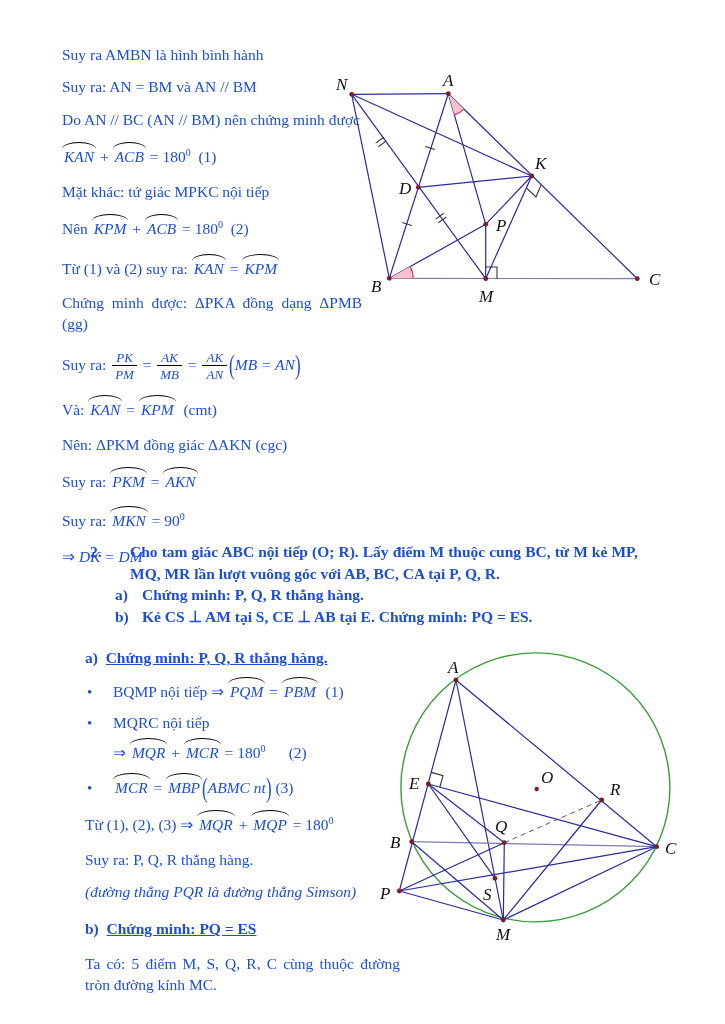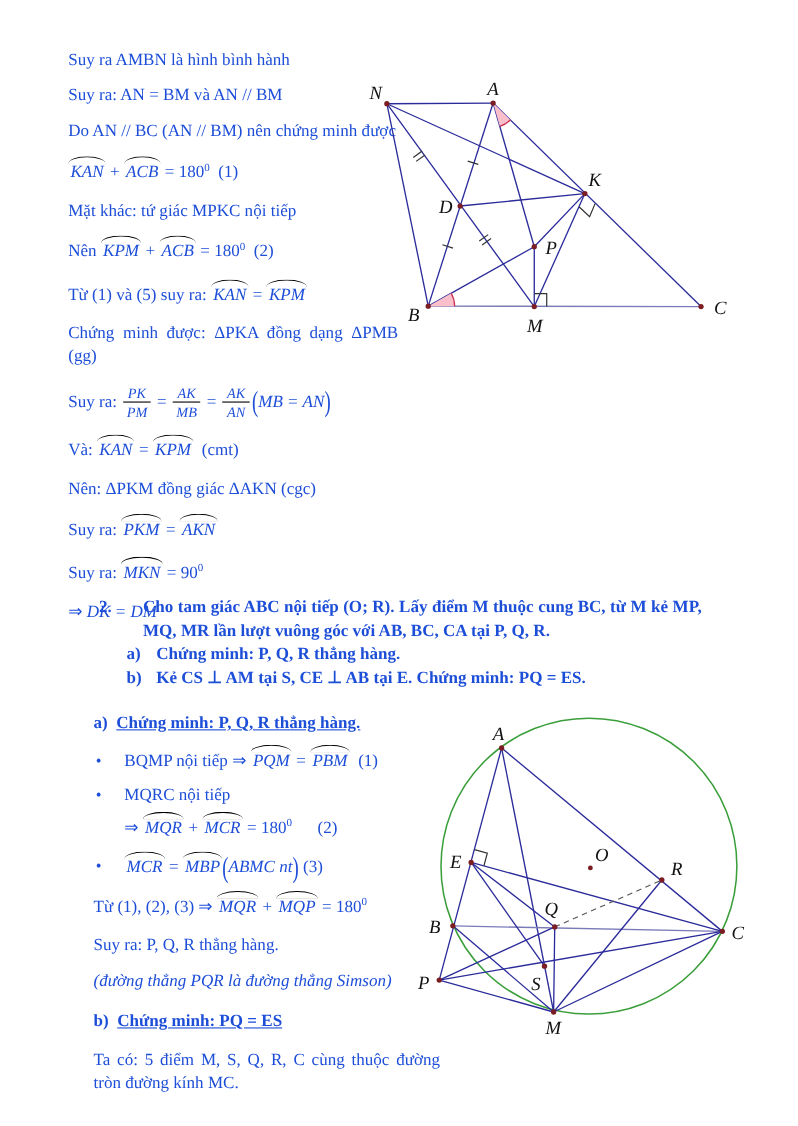--- a/index.html
+++ b/index.html
@@ -41,21 +41,21 @@
 
 <div id="page">
 
   <div class="col just" style="left:62px;top:44px;width:300px;">
     <p><span>Suy ra AMBN là hình bình hành</span></p>
     <p><span>Suy ra: AN = BM và AN // BM</span></p>
     <p><span>Do AN // BC (AN // BM) nên chứng minh được</span></p>
     <p class="math"><span class="hat">KAN</span><span> + </span><span class="hat">ACB</span><span> = 180</span><sup>0</sup><span>&nbsp;&nbsp;(1)</span></p>
     <p><span>Mặt khác: tứ giác MPKC nội tiếp</span></p>
     <p class="math"><span>Nên </span><span class="hat">KPM</span><span> + </span><span class="hat">ACB</span><span> = 180</span><sup>0</sup><span>&nbsp;&nbsp;(2)</span></p>
-    <p class="math"><span>Từ (1) và (5) suy ra: </span><span class="hat">KAN</span><span> = </span><span class="hat">KPM</span></p>
+    <p class="math"><span>Từ (1) và (2) suy ra: </span><span class="hat">KAN</span><span> = </span><span class="hat">KPM</span></p>
     <p><span>Chứng minh được: ΔPKA  đồng dạng ΔPMB (gg)</span></p>
     <p class="math" style="margin-bottom:16px;"><span>Suy ra: </span><span class="frac"><span class="n">PK</span><span class="d">PM</span></span><span> = </span><span class="frac"><span class="n">AK</span><span class="d">MB</span></span><span> = </span><span class="frac"><span class="n">AK</span><span class="d">AN</span></span><span class="bigp">(</span><span class="m">MB = AN</span><span class="bigp">)</span></p>
     <p class="math"><span>Và: </span><span class="hat">KAN</span><span> = </span><span class="hat">KPM</span><span>&nbsp; (cmt)</span></p>
     <p><span>Nên: ΔPKM đồng giác ΔAKN (cgc)</span></p>
     <p class="math"><span>Suy ra: </span><span class="hat">PKM</span><span> = </span><span class="hat">AKN</span></p>
     <p class="math"><span>Suy ra: </span><span class="hat">MKN</span><span> = 90</span><sup>0</sup></p>
     <p style="margin-top:14px;"><span>⇒ </span><span class="m">DK = DM</span></p>
   </div>
 
   <svg class="fig" style="left:330px;top:58px;" width="395" height="255" viewBox="330 58 395 255">

